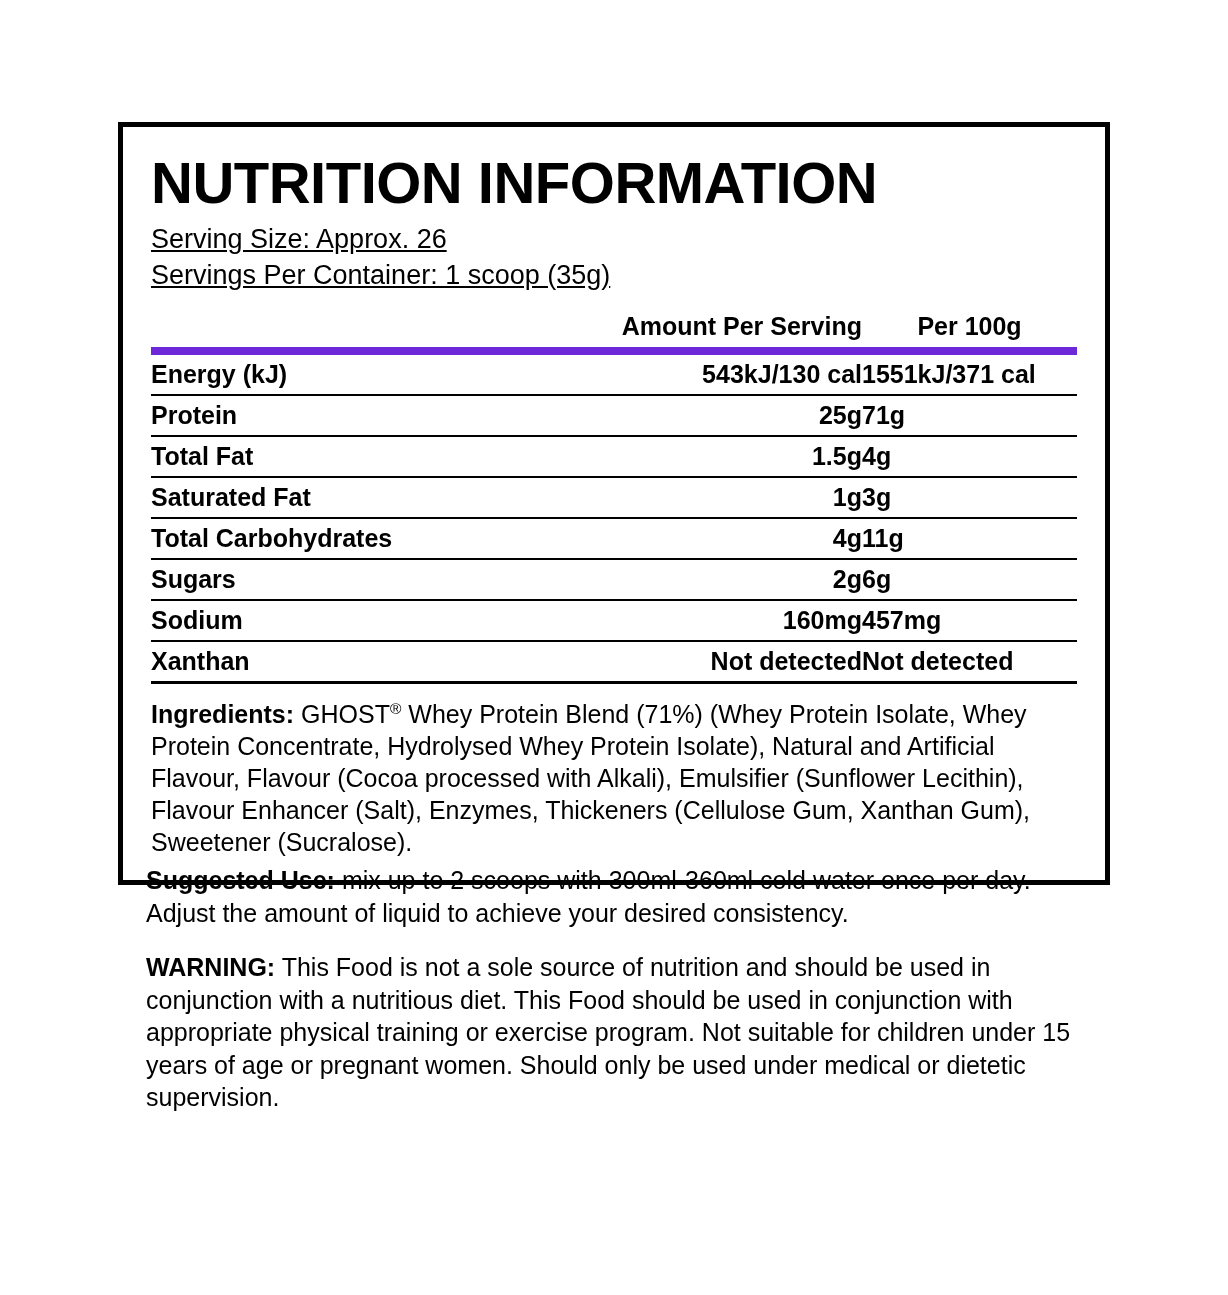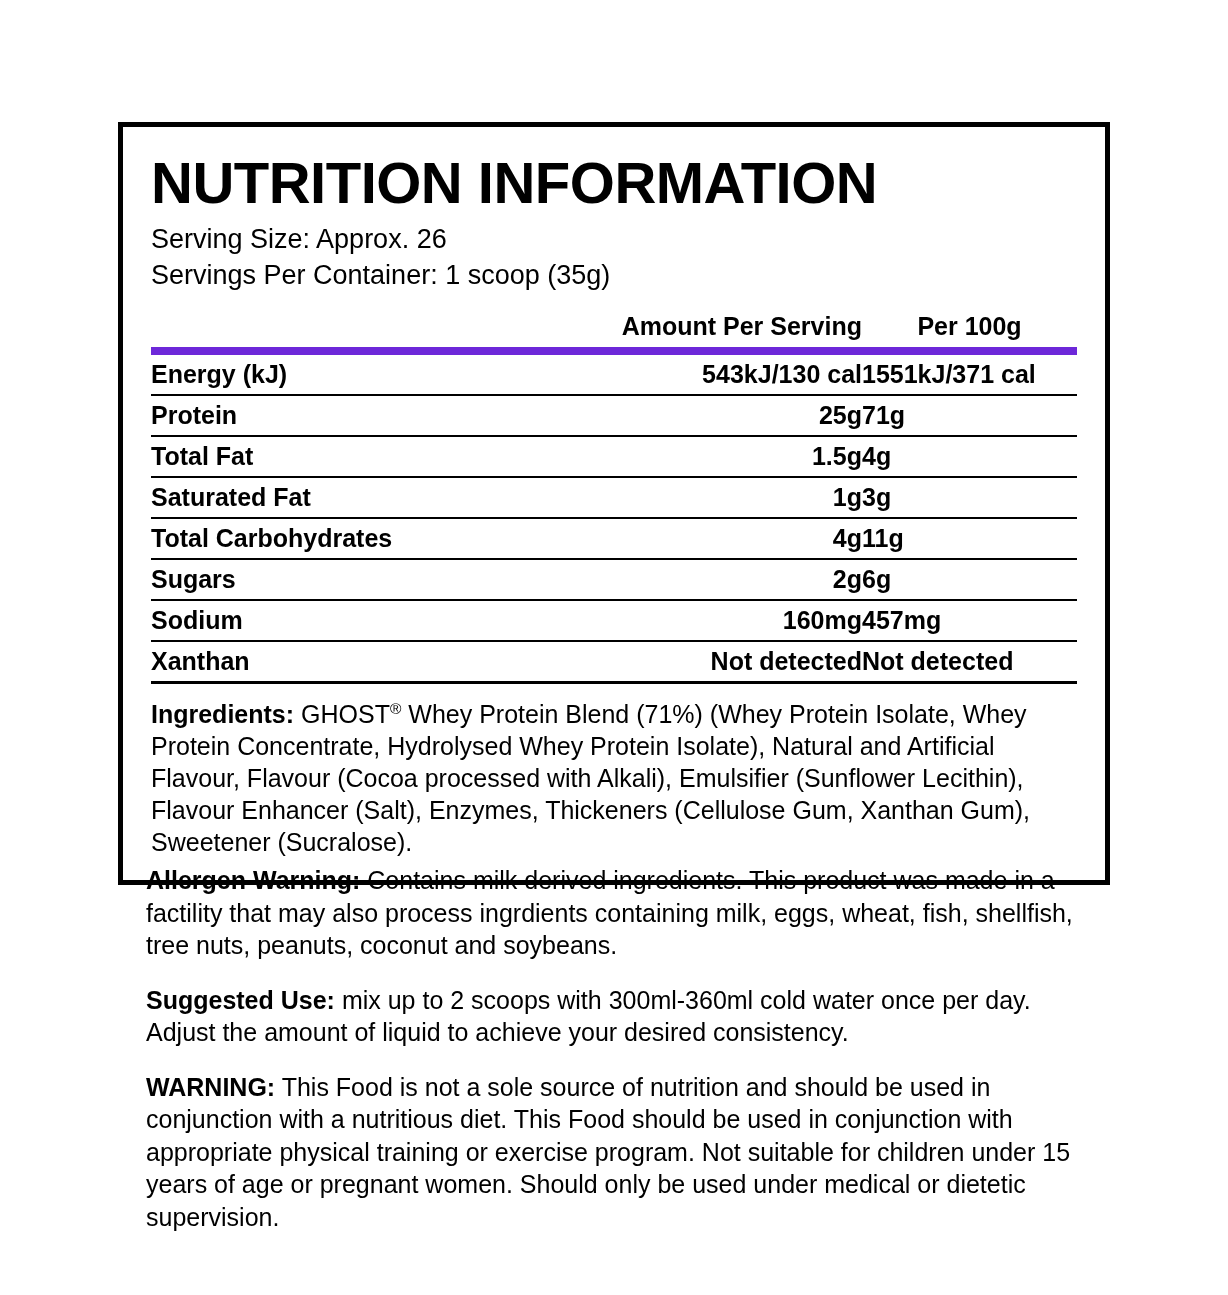--- a/index.html
+++ b/index.html
@@ -36,20 +36,21 @@
     font-weight: 700;
     letter-spacing: -0.5px;
     line-height: 1.05;
     margin: 8px 0 8px 0;
     white-space: nowrap;
   }
   .serving-line {
     font-size: 27px;
     line-height: 1.32;
     font-weight: 400;
+    text-decoration: underline;
   }
 
   
   table.nutrition {
     width: 100%;
     border-collapse: collapse;
     margin-top: 14px;
     font-size: 25px;
   }
   table.nutrition th, table.nutrition td {
@@ -156,21 +157,20 @@
         </tr>
       </tbody>
     </table>
 
     <div class="ingredients"><b>Ingredients:</b><span> GHOST</span><sup>®</sup><span> Whey Protein Blend (71%) (Whey Protein Isolate, Whey Protein Concentrate, Hydrolysed Whey Protein Isolate), Natural and Artificial Flavour, Flavour (Cocoa processed with Alkali), Emulsifier (Sunflower Lecithin), Flavour Enhancer (Salt), Enzymes, Thickeners (Cellulose Gum, Xanthan Gum), Sweetener (Sucralose).</span></div>
 
   </div>
 
   <div class="notes">
 
-    <div class="note"><b>Allergen Warning:</b><span> Contains milk derived ingredients. This product was made in a factility that may also process ingrdients containing milk, eggs, wheat, fish, shellfish, tree nuts, peanuts, coconut and soybeans.</span></div>
 
     <div class="note"><b>Suggested Use:</b><span> mix up to 2 scoops with 300ml-360ml cold water once per day. Adjust the amount of liquid to achieve your desired consistency.</span></div>
 
     <div class="note"><b>WARNING:</b><span> This Food is not a sole source of nutrition and should be used in conjunction with a nutritious diet. This Food should be used in conjunction with appropriate physical training or exercise program. Not suitable for children under 15 years of age or pregnant women. Should only be used under medical or dietetic supervision.</span></div>
 
   </div>
 
 </div>
 
 </body></html>

